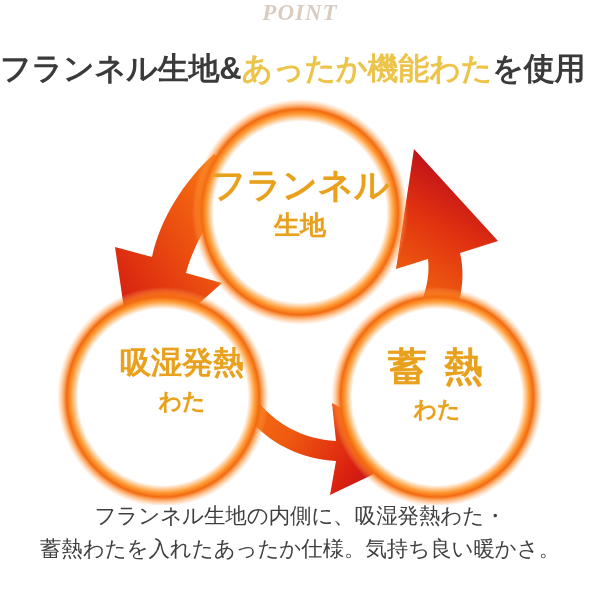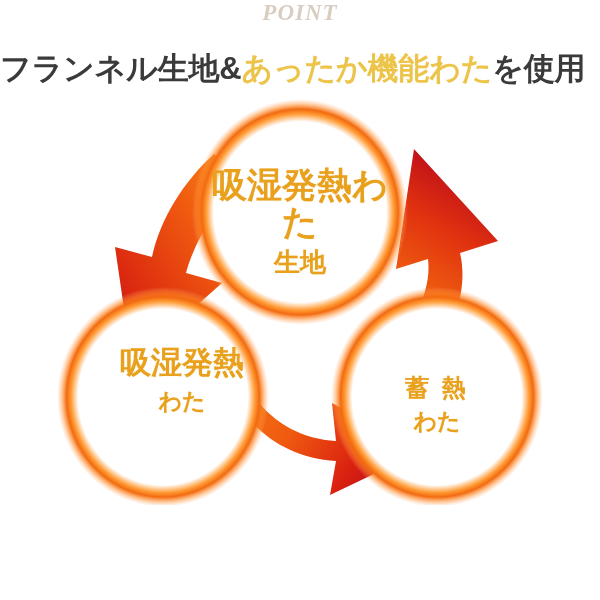--- a/index.html
+++ b/index.html
@@ -102,21 +102,21 @@
     padding-left: 28px;
   }
   #bubble-left .bubble-main { font-size: 31px; letter-spacing: 0px; }
   #bubble-left .bubble-sub  { font-size: 23px; margin-top: 9px; }
 
   #bubble-right {
     left: 337px;
     top: 252px;
     width: 200px;
   }
-  #bubble-right .bubble-main { font-size: 24px; letter-spacing: 3px; margin-top: 28px; }
+  #bubble-right .bubble-main { font-size: 39px; letter-spacing: 3px; }
   #bubble-right .bubble-sub  { font-size: 23px; margin-top: 9px; }
 
   
   .caption {
     position: absolute;
     left: 0;
     top: 500px;
     width: 600px;
     text-align: center;
     color: #3f3f3f;
@@ -203,29 +203,33 @@
       </g>
 
       <ellipse cx="300" cy="117" rx="108" ry="113" fill="url(#ringGlow)"></ellipse>
 
       <ellipse cx="163" cy="302" rx="106" ry="110" fill="url(#ringGlow)"></ellipse>
 
       <ellipse cx="437" cy="302" rx="106" ry="110" fill="url(#ringGlow)"></ellipse>
     </svg>
 
     <div class="bubble-text" id="bubble-top">
-      <span class="bubble-main">吸湿発熱わた</span>
+      <span class="bubble-main">フランネル</span>
       <span class="bubble-sub">生地</span>
     </div>
 
     <div class="bubble-text" id="bubble-left">
       <span class="bubble-main">吸湿発熱</span>
       <span class="bubble-sub">わた</span>
     </div>
 
     <div class="bubble-text" id="bubble-right">
       <span class="bubble-main">蓄 熱</span>
       <span class="bubble-sub">わた</span>
     </div>
   </div>
 
+  <div class="caption">
+    <span class="cap-line">フランネル生地の内側に、吸湿発熱わた・</span>
+    <span class="cap-line">蓄熱わたを入れたあったか仕様。気持ち良い暖かさ。</span>
+  </div>
 
 </div>
 
 </body></html>

